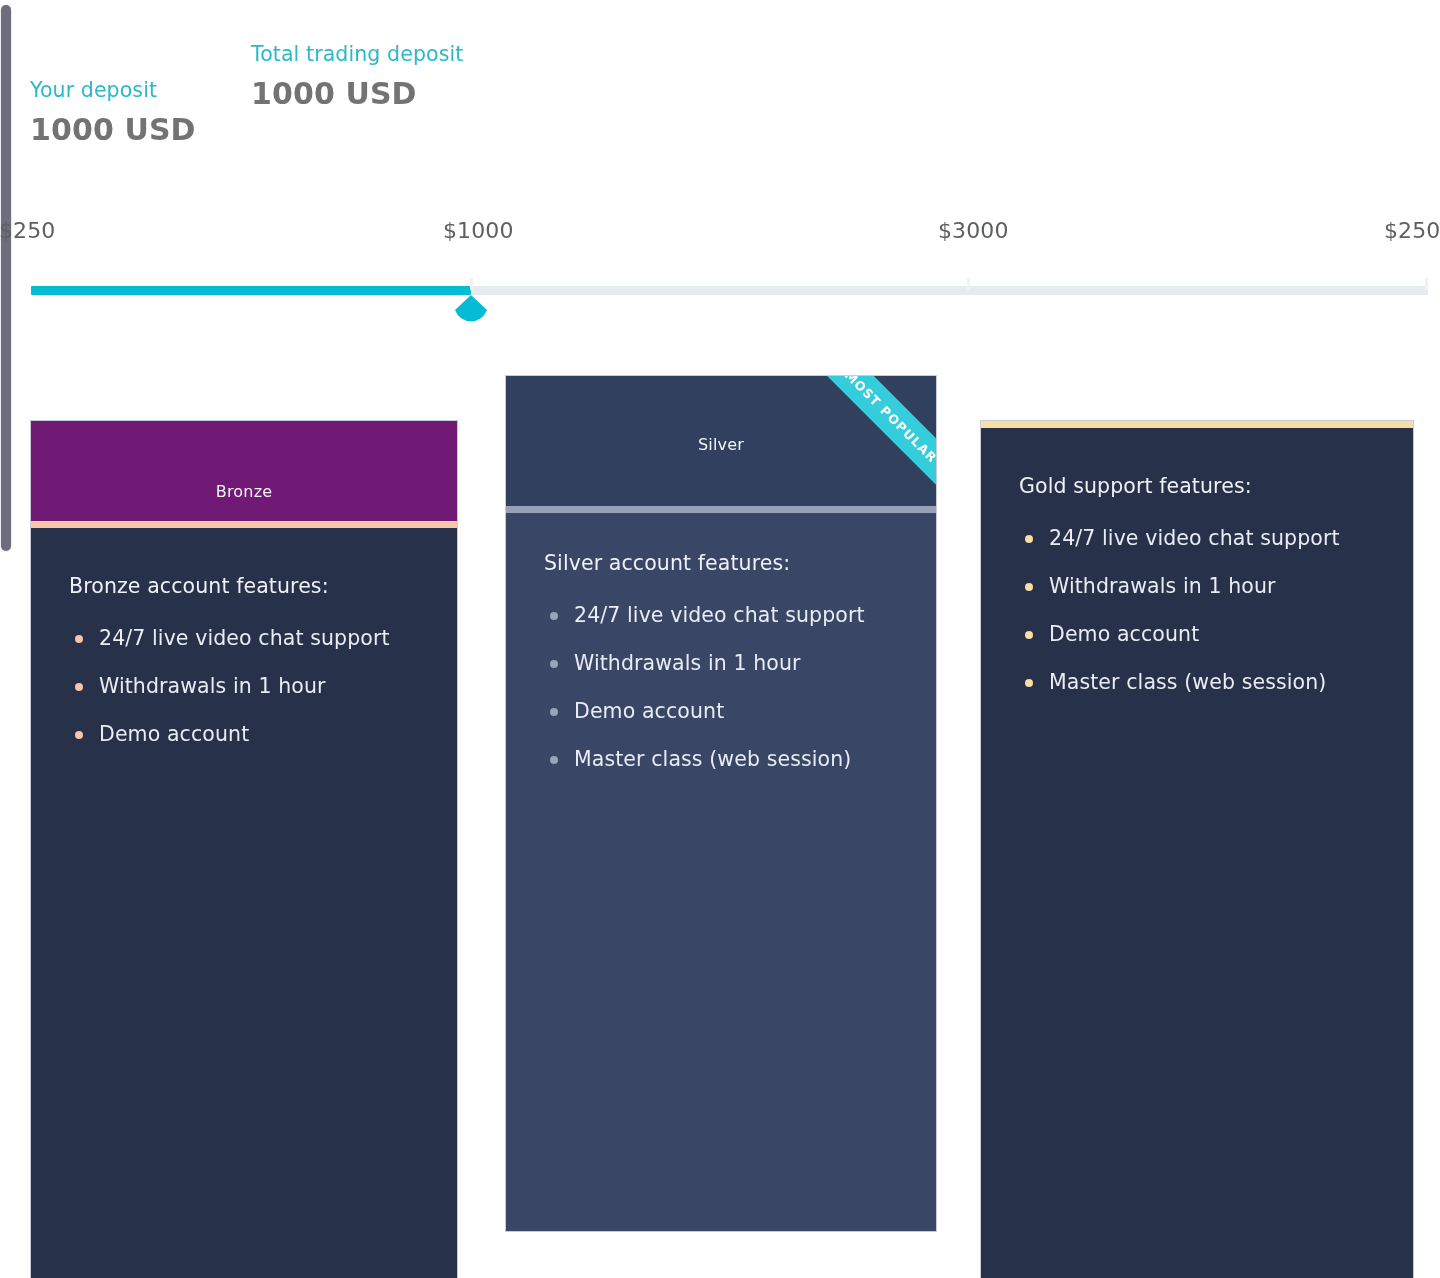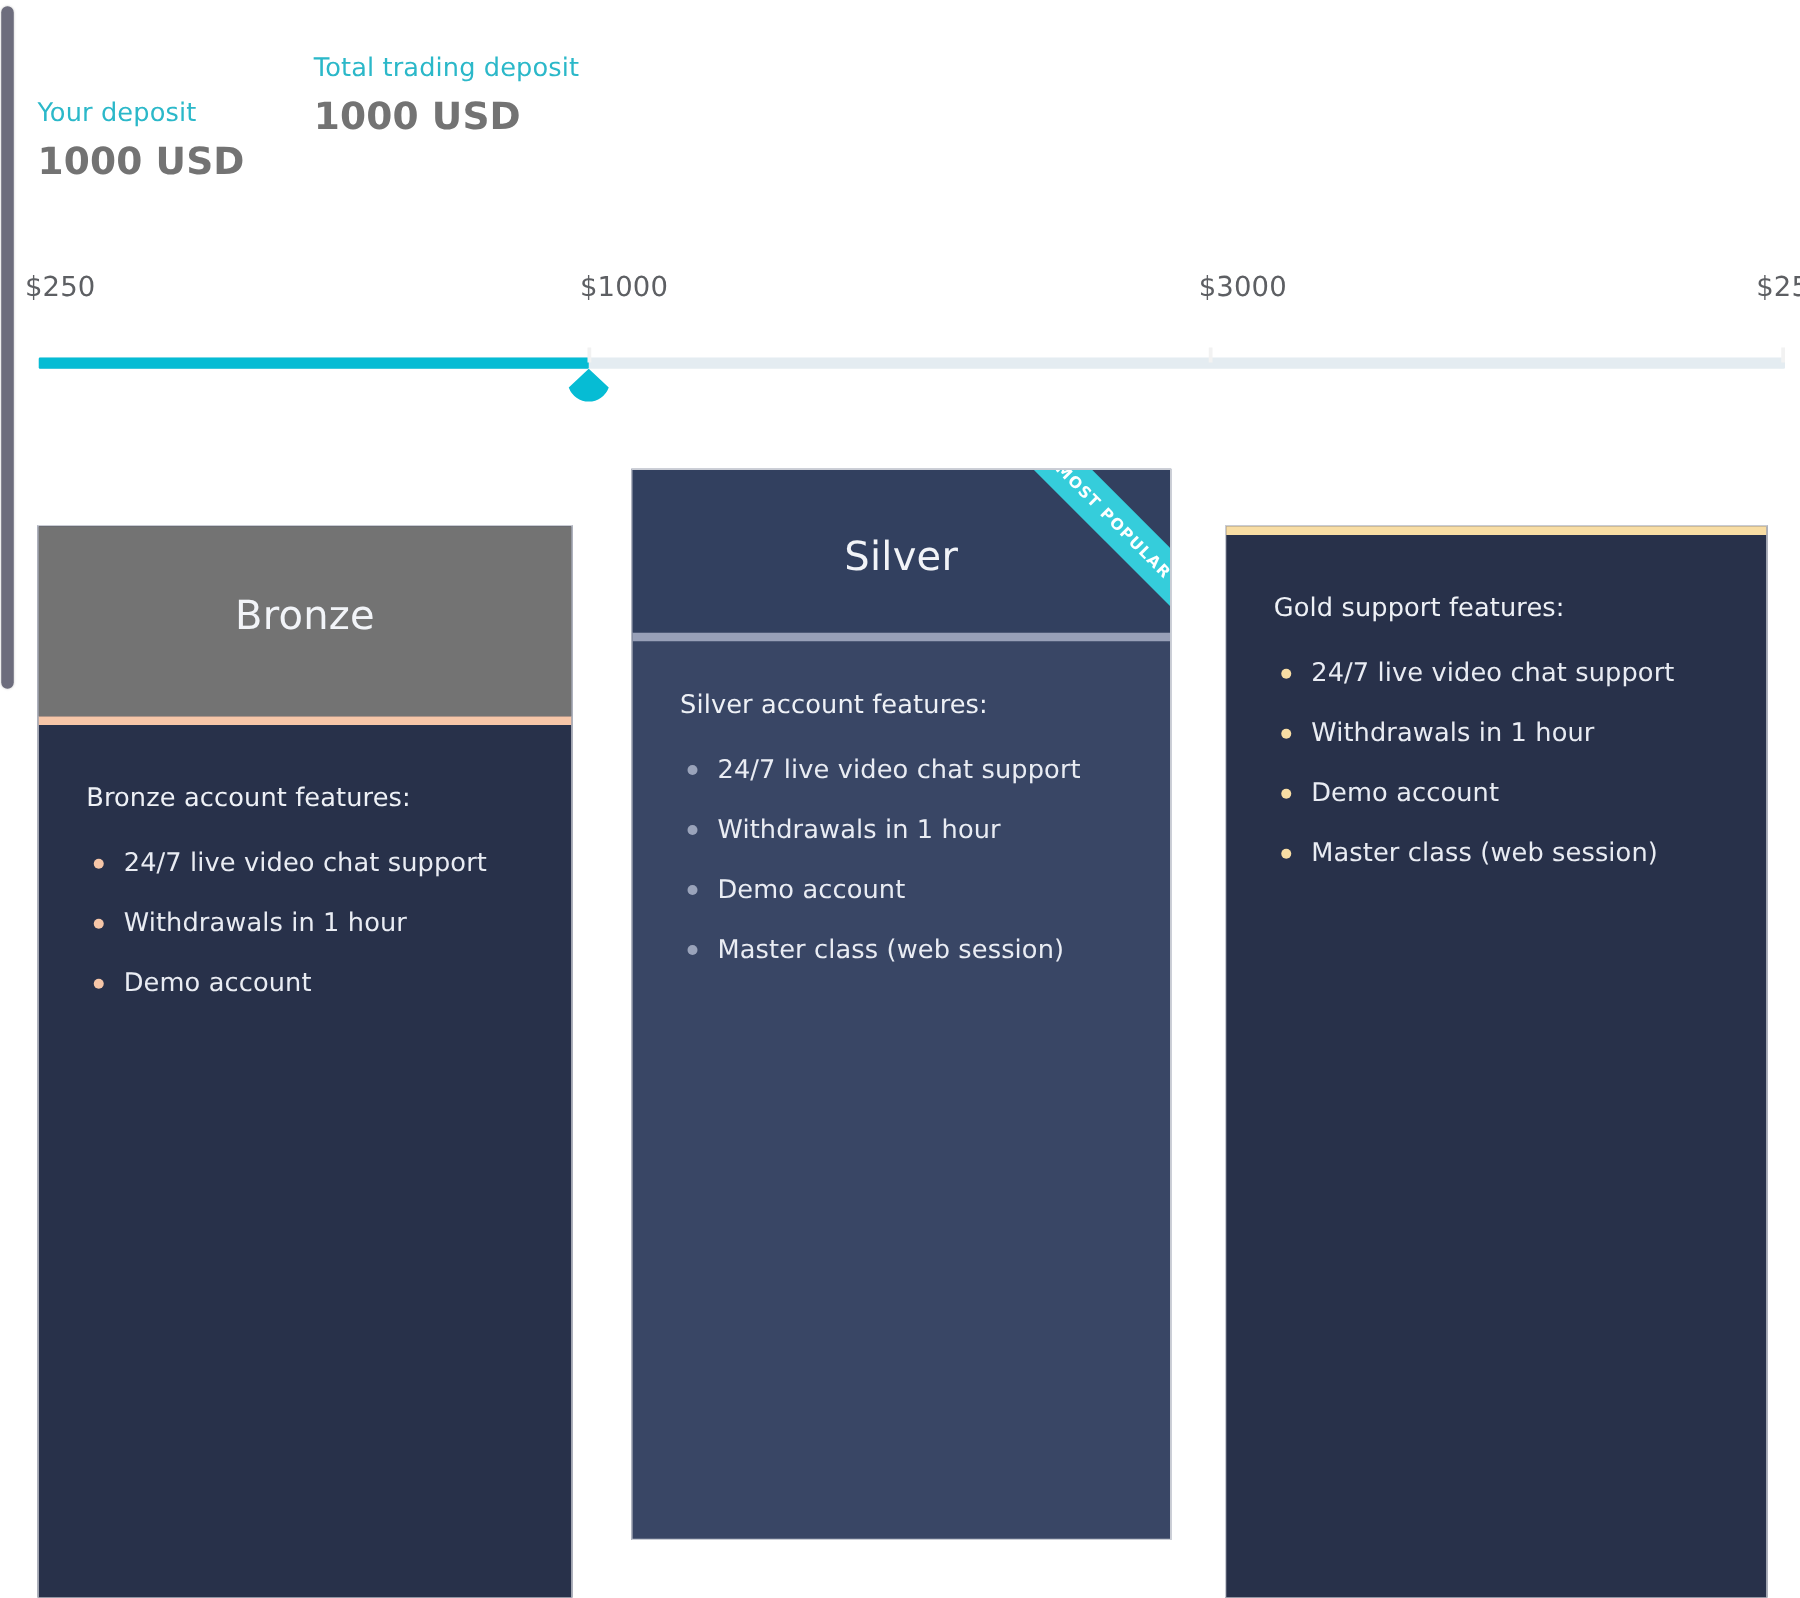--- a/index.html
+++ b/index.html
@@ -70,21 +70,20 @@
   }
   .slider-ticklabels { position: relative; height: 40px; }
   .tick-label {
     position: absolute;
     top: 0;
     font-size: 22px;
     color: #5d5f63;
     line-height: 32px;
     white-space: nowrap;
     letter-spacing: .1px;
-    padding-left: 21px;
   }
 
   .slider-track-area {
     position: absolute;
     left: 31px;
     top: 58px;
     width: 1397px;
     height: 40px;
   }
   .slider-track {
@@ -127,32 +126,32 @@
     border: 1px solid #c9ccd4;
     border-bottom: none;
   }
   .card.bronze { left: 30px;  top: 420px; width: 428px; height: 870px; }
   .card.silver { left: 505px; top: 375px; width: 432px; height: 857px;
                  background: #394665; overflow: hidden; border-bottom: 1px solid #c9ccd4; }
   .card.gold   { left: 980px; top: 420px; width: 434px; height: 870px; }
 
   .card-header {
     position: relative;
-    height: 152px;
-    background: #737373;
+    height: 100px;
+    background: #701a75;
   }
   .card.silver .card-header { background: #32405f; height: 130px; }
 
   .card-title {
     position: absolute;
     left: 0; right: 0;
     top: 56px;
     text-align: center;
     color: #f2f4f8;
-    font-size: 32px;
+    font-size: 16px;
     line-height: 30px;
     letter-spacing: .2px;
   }
   .card.silver .card-title { top: 54px; }
 
   .card-divider { height: 7px; width: 100%; }
   .bronze .card-divider { background: #f6c6a8; }
   .silver .card-divider { background: #98a0b8; }
   .gold   .card-divider { background: #f8ddA4; }
 

